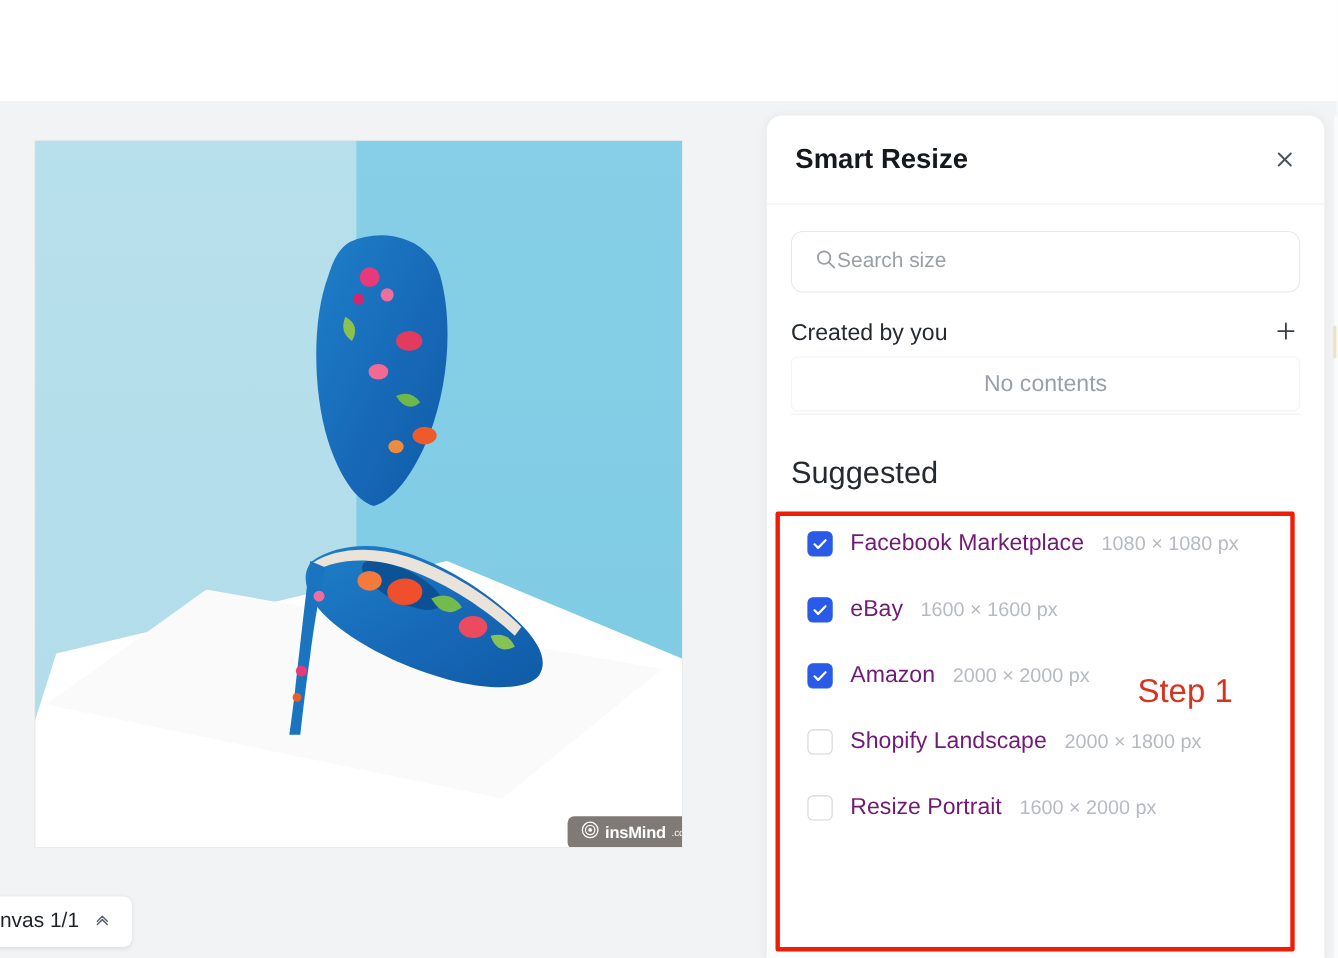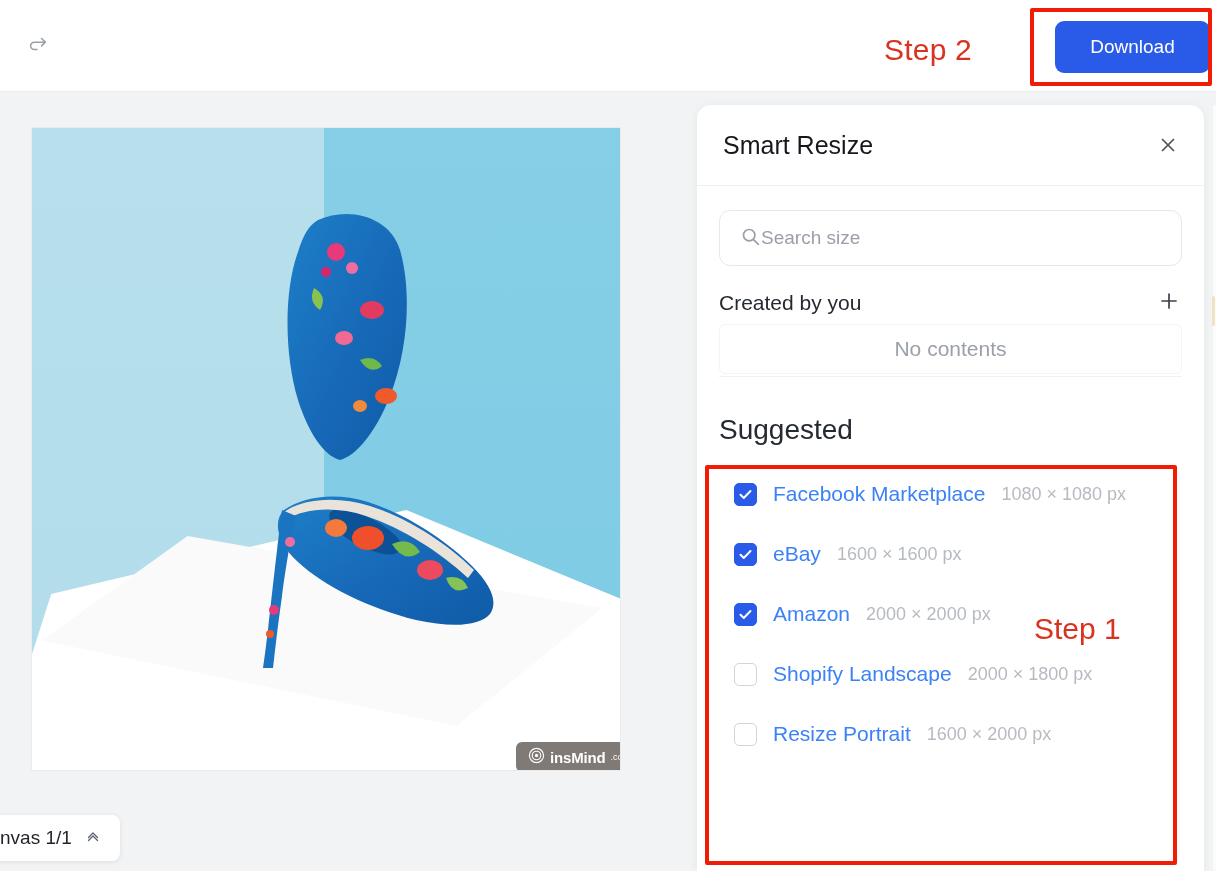--- a/index.html
+++ b/index.html
@@ -98,21 +98,21 @@
   .panel {
     position:absolute; left:697px; top:105px; width:507px; height:766px;
     background:#ffffff; border-radius:14px 14px 0 0;
     box-shadow:0 1px 10px rgba(0,0,0,0.06);
     overflow:hidden;
   }
   .panel-head {
     position:relative; height:81px; border-bottom:1px solid #eef0f2;
     display:flex; align-items:center; padding:0 26px;
   }
-  .panel-title { font-size:25px; font-weight:normal; color:#15181d; }
+  .panel-title { font-size:25px; font-weight:bold; color:#15181d; }
   .panel-close {
     position:absolute; right:22px; top:28px; width:28px; height:28px;
     display:flex; align-items:center; justify-content:center; cursor:pointer;
   }
   .panel-body { padding:24px 22px 0 22px; }
 
   .search-box {
     height:56px; border:1px solid #e6e8ec; border-radius:11px;
     display:flex; align-items:center; padding:0 20px;
     background:#ffffff;
@@ -145,21 +145,21 @@
     padding-left:15px;
   }
   .cb {
     width:23px; height:23px; border-radius:5px; flex:none;
     border:1.5px solid #d2d5da; background:#ffffff;
     display:flex; align-items:center; justify-content:center;
   }
   .cb.checked { background:#2a5ae8; border-color:#2a5ae8; }
   .cb svg { display:none; }
   .cb.checked svg { display:block; }
-  .size-name { font-size:21px; color:#3b82f6; white-space:nowrap; }
+  .size-name { font-size:21px; color:#701a75; white-space:nowrap; }
   .size-dim  { font-size:18px; color:#b6bac1; white-space:nowrap; }
 
   .hl-list {
     position:absolute; left:705px; top:465px;
     width:472px; height:400px; border:4px solid #f01c06;
     border-radius:2px; pointer-events:none;
   }
   .step1-label {
     position:absolute; left:1034px; top:612px;
     font-size:30px; color:#d9331f; pointer-events:none;
@@ -174,33 +174,20 @@
   .scroll-thumb {
     position:absolute; right:1px; top:296px; width:3px; height:30px;
     background:#f0e3c0; border-radius:2px;
   }
 </style>
 </head>
 <body>
 
 <div id="app">
 
-  <div class="topbar">
-    <div class="redo-btn">
-      <span>
-        <svg width="22" height="22" viewBox="0 0 24 24" fill="none" stroke="#9aa0a8" stroke-width="1.7" stroke-linecap="round" stroke-linejoin="round">
-          <path d="M17 6l4 4-4 4"></path>
-          <path d="M21 10H9a4 4 0 0 0 0 8h3"></path>
-        </svg>
-      </span>
-    </div>
-    <div class="step2-label">Step 2</div>
-    <button class="download-btn">Download</button>
-    <div class="hl-download"></div>
-  </div>
 
   <div class="canvas-area">
 
     <div class="artboard">
       <div class="wall-left"></div>
       <div class="wall-right"></div>
       <div class="floor-edge"></div>
       <div class="floor"></div>
       <div class="pedestal-top"></div>
 

